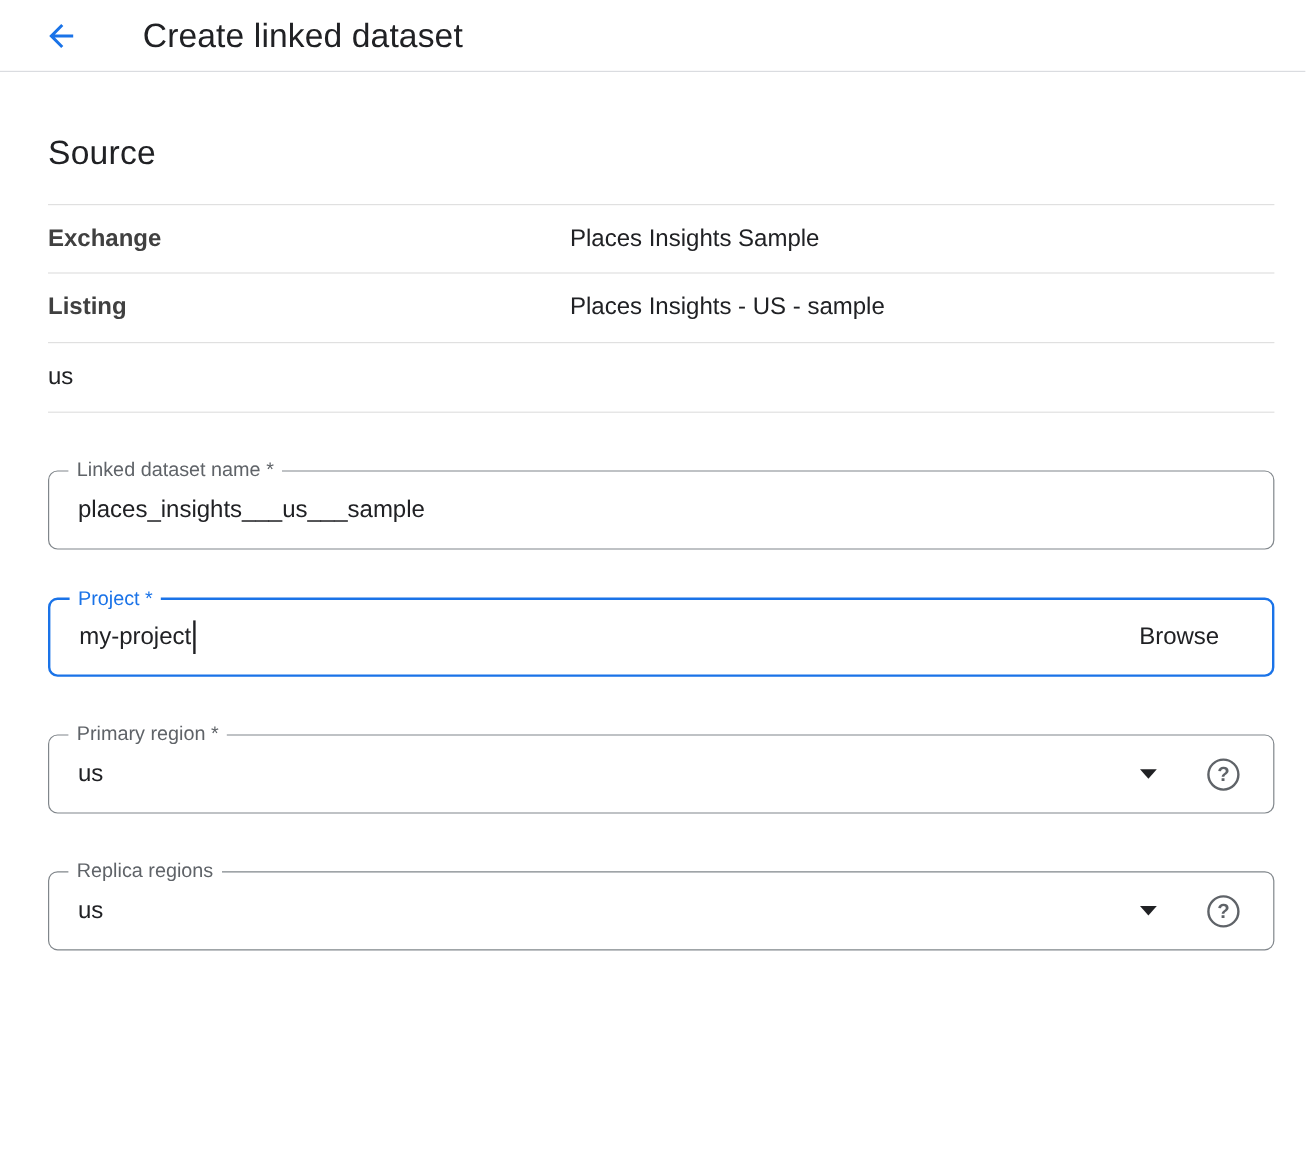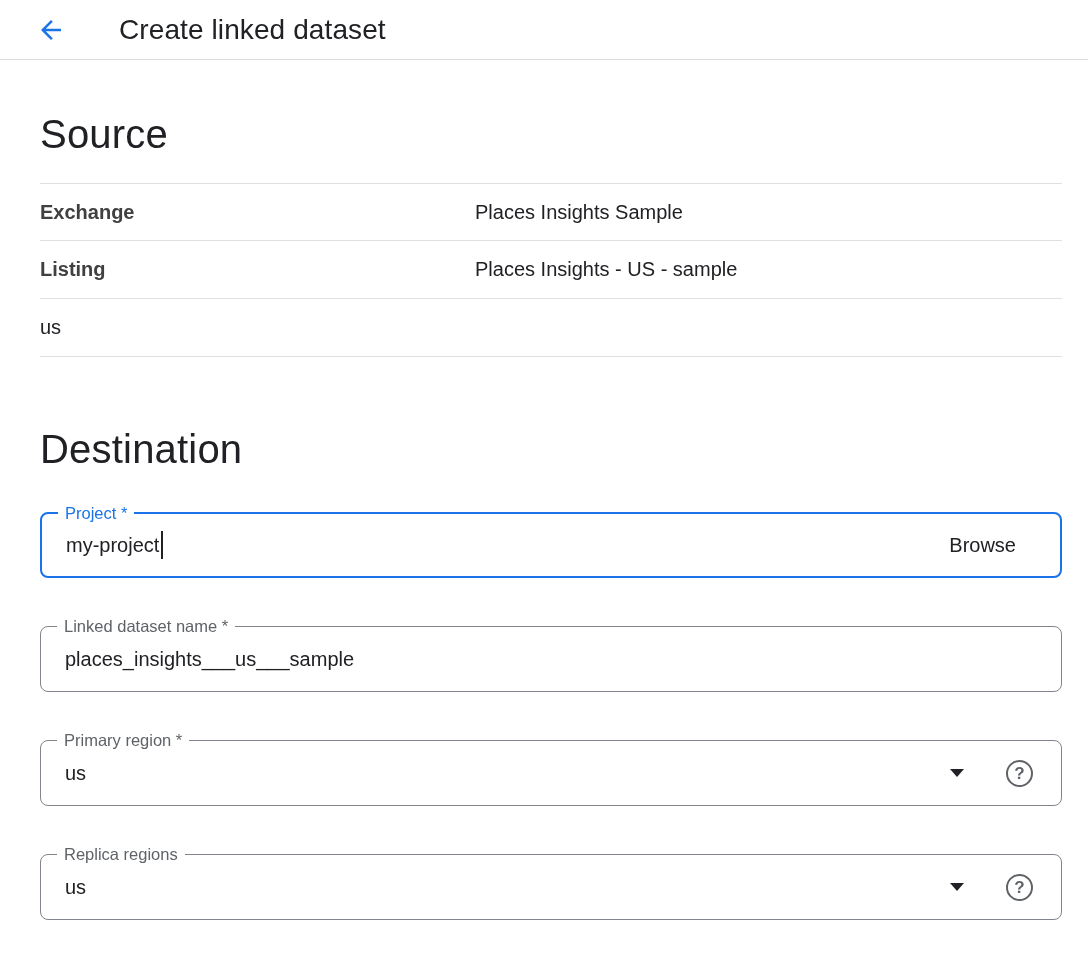--- a/index.html
+++ b/index.html
@@ -35,21 +35,21 @@
     font-size: 28px;
     font-weight: 400;
     color: #202124;
     letter-spacing: 0.1px;
   }
 
   
   .content { padding: 0 26px 0 40px; }
 
   .section-heading {
-    font-size: 40px;
+    font-size: 28px;
     font-weight: 400;
     color: #202124;
     letter-spacing: 0.2px;
   }
   .source-heading { margin-top: 52px; }
   .destination-heading { margin-top: 70px; }
 
   
   .kv-table { margin-top: 26px; }
   .kv-row {
@@ -164,39 +164,38 @@
     </div>
     <div class="kv-row">
       <div class="kv-label">Listing</div>
       <div class="kv-value">Places Insights - US - sample</div>
     </div>
     <div class="kv-row">
       <div class="kv-value">us</div>
     </div>
   </div>
 
-  <h2 class="section-heading destination-heading">Destination</h2>
+
+  <div class="field">
+    <span class="float-label">Linked dataset name *</span>
+    <span class="field-value">
+      <span>places_insights___us___sample</span>
+    </span>
+  </div>
 
   <div class="field focused first">
     <span class="float-label">Project *</span>
     <span class="field-value">
       <span>my-project</span>
       <span class="text-cursor"></span>
     </span>
     <span class="browse-btn">Browse</span>
   </div>
 
   <div class="field">
-    <span class="float-label">Linked dataset name *</span>
-    <span class="field-value">
-      <span>places_insights___us___sample</span>
-    </span>
-  </div>
-
-  <div class="field">
     <span class="float-label">Primary region *</span>
     <span class="field-value">
       <span>us</span>
     </span>
     <span class="dd-caret"></span>
     <span class="help-icon">?</span>
   </div>
 
   <div class="field">
     <span class="float-label">Replica regions</span>

